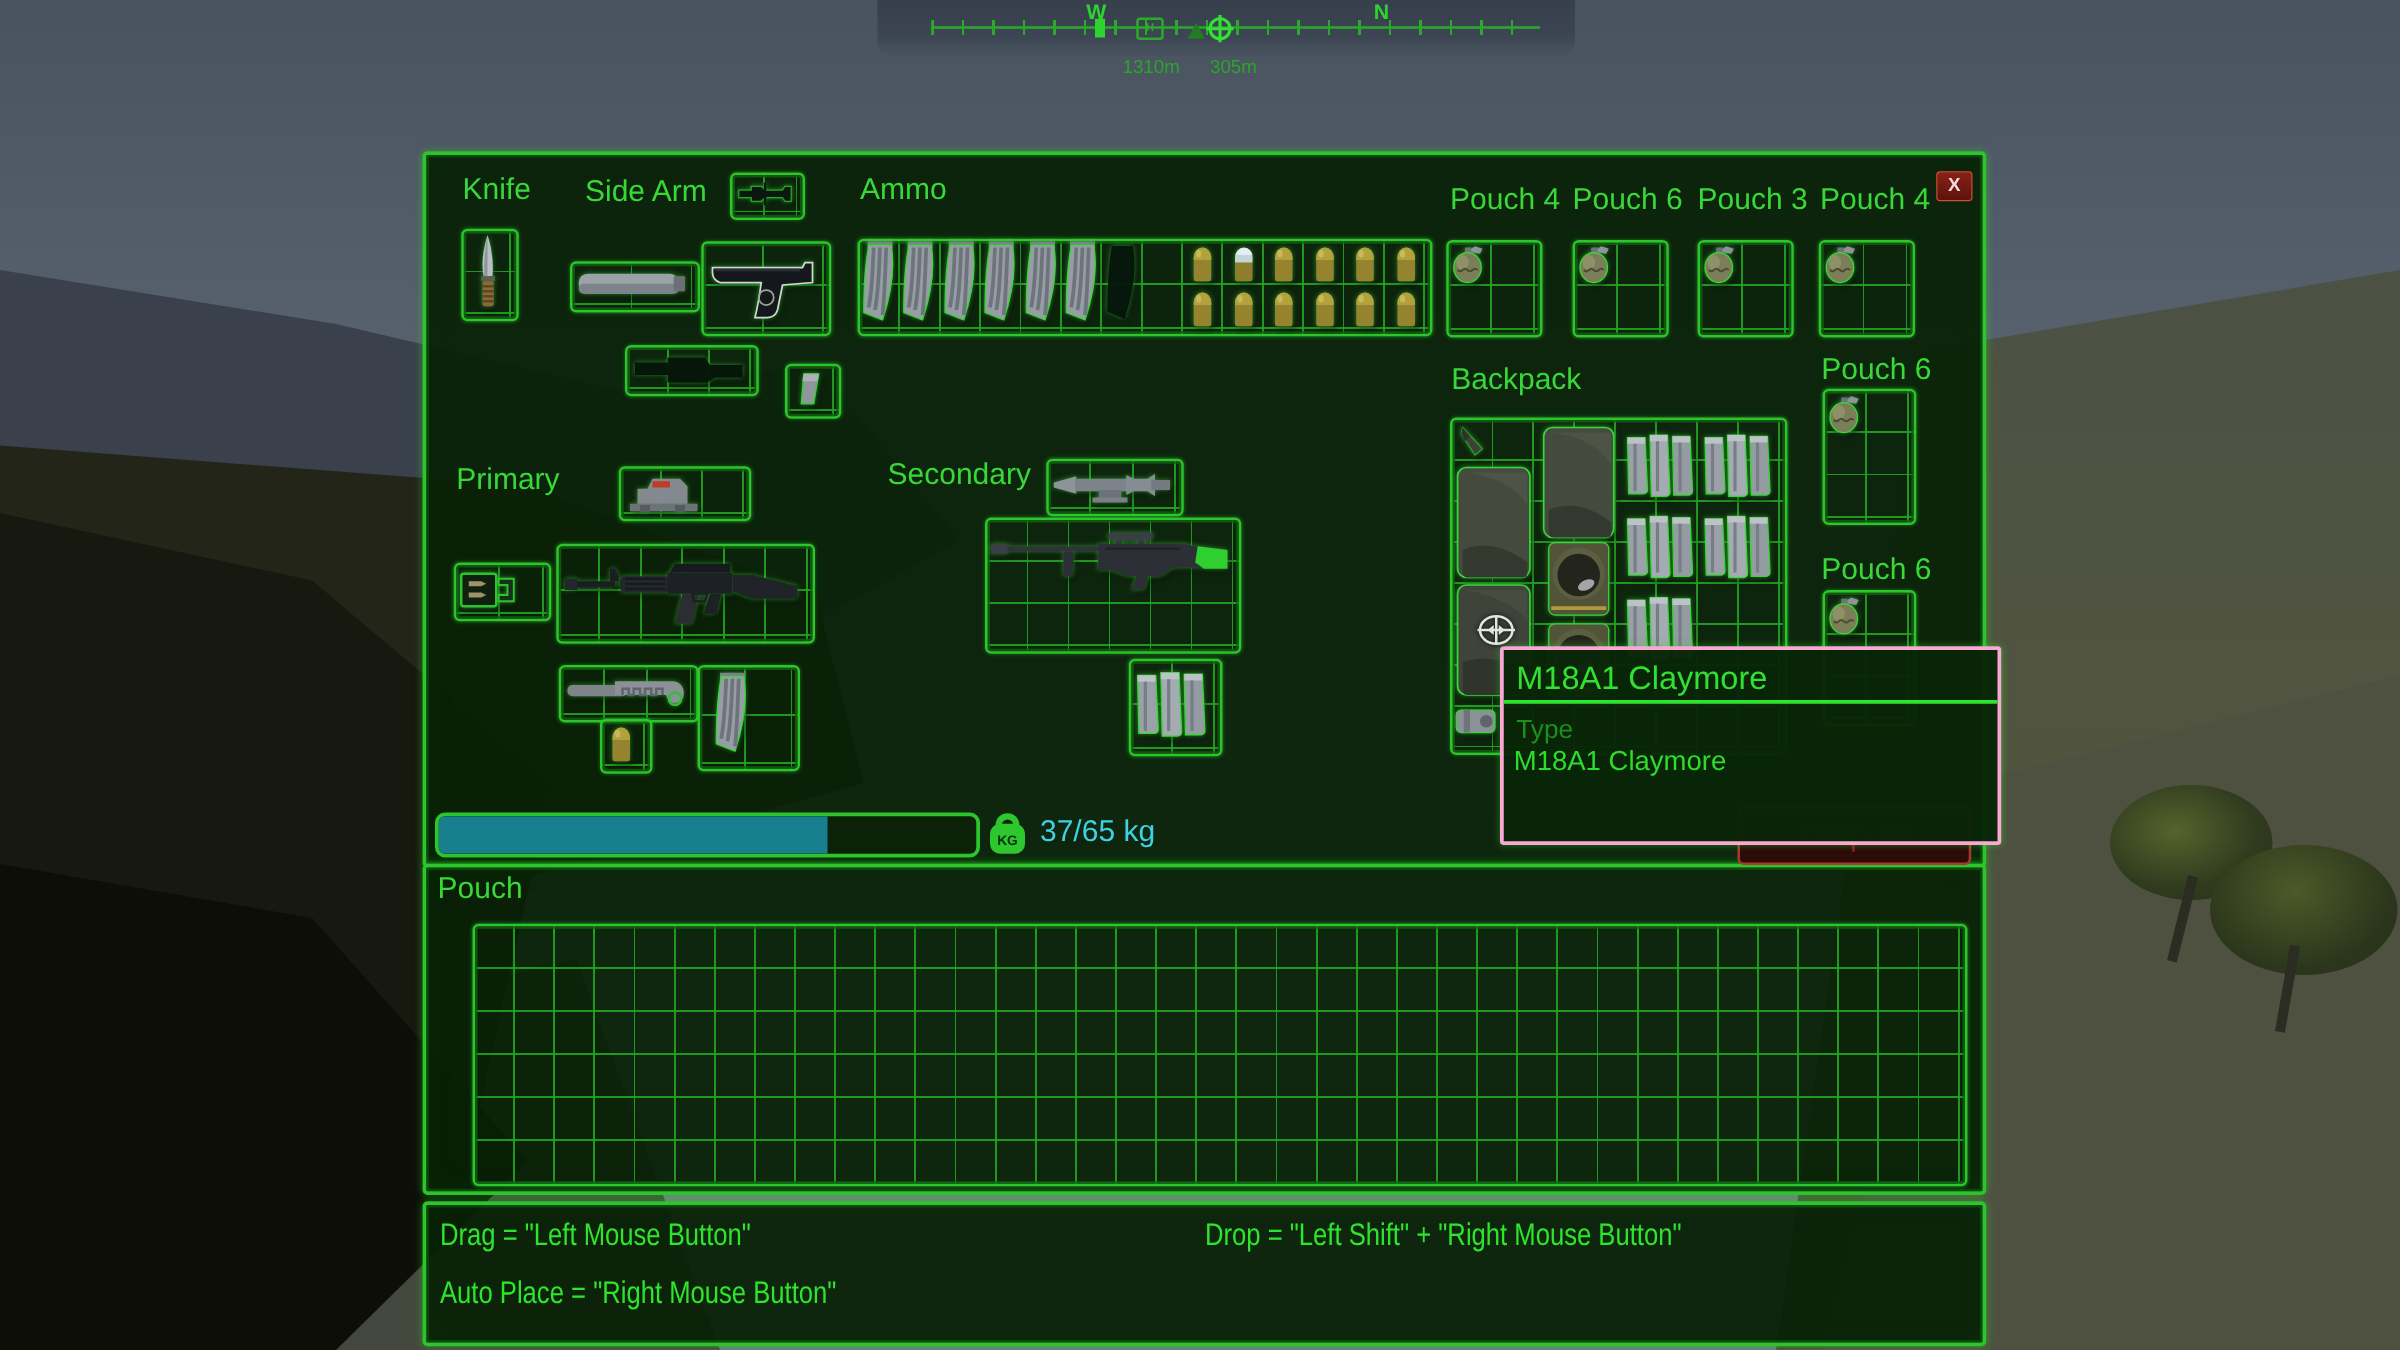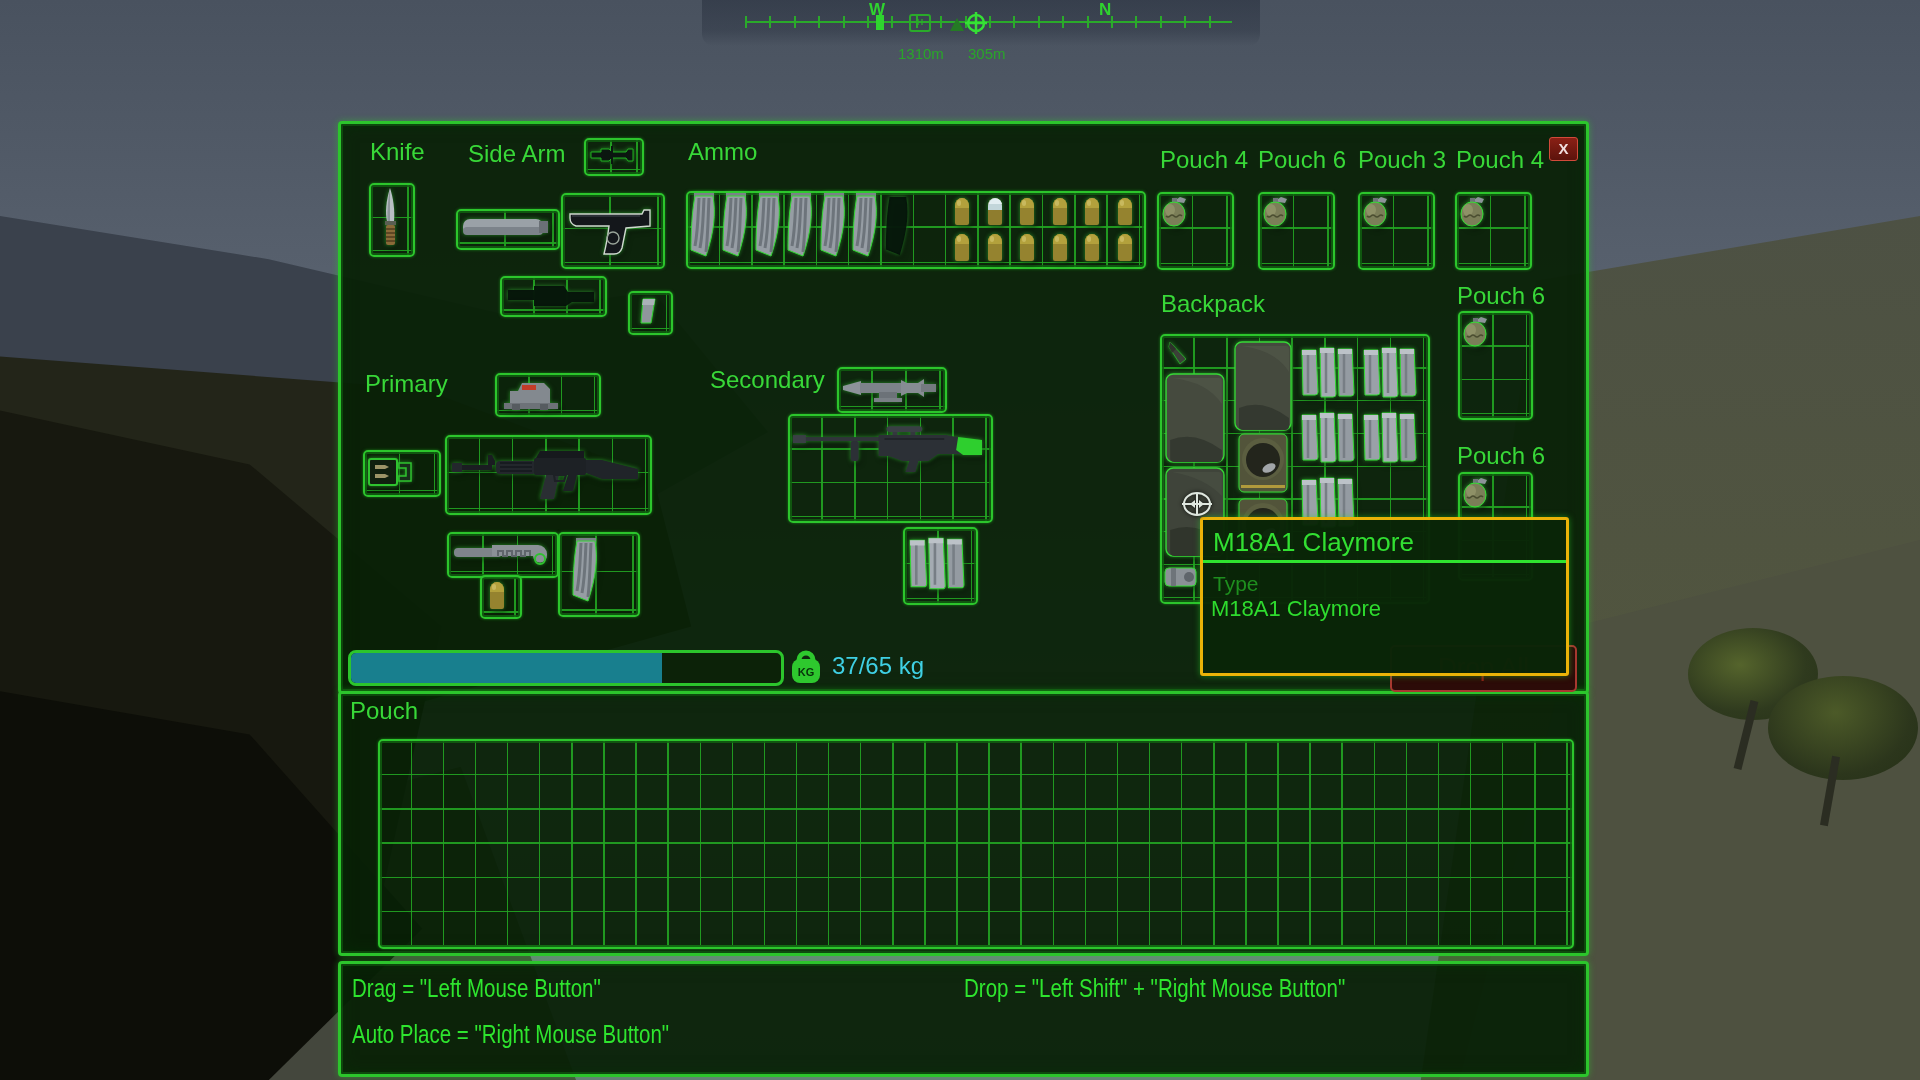--- a/index.html
+++ b/index.html
@@ -42,21 +42,21 @@
   .item-crosshair{z-index:30;filter:drop-shadow(0 0 2px rgba(0,0,0,.8));}
   
   .wbar{position:absolute;left:348px;top:650px;width:430px;height:30px;border:3px solid #2cc52c;border-radius:8px;background:#0c2208;z-index:4;overflow:hidden;}
   .wfill{height:100%;background:#187f8e;}
   .kg-ico{position:absolute;left:788px;top:646px;width:36px;height:38px;z-index:4;}
   .wtext{position:absolute;left:832px;top:652px;color:#3fd0e4;font-size:24px;z-index:4;}
   
   .xbtn{position:absolute;left:1549px;top:137px;width:27px;height:22px;z-index:8;background:linear-gradient(#8a2015,#5c130c);border:1px solid #d24a3a;border-radius:3px;color:#f0dede;font-size:15px;font-weight:bold;text-align:center;line-height:21px;cursor:pointer;}
   .dropall{position:absolute;left:1390px;top:645px;width:183px;height:43px;z-index:10;background:#2c0b08;border:2px solid #a83830;border-radius:5px;color:#8c1a14;font-size:26px;text-align:center;line-height:40px;}
   
-  .tooltip{position:absolute;left:1200px;top:517px;width:363px;height:153px;z-index:20;border:3px solid #eab308;border-radius:3px;background:rgba(9,37,7,.97);box-shadow:0 0 6px rgba(40,220,40,.5);}
+  .tooltip{position:absolute;left:1200px;top:517px;width:363px;height:153px;z-index:20;border:3px solid #f9a8d4;border-radius:3px;background:rgba(9,37,7,.97);box-shadow:0 0 6px rgba(40,220,40,.5);padding-left:32px;}
   .tt-title{position:absolute;left:10px;top:7px;color:#32e032;font-size:26px;}
   .tt-div{position:absolute;left:0;top:40px;width:100%;height:3px;background:#2fe42f;}
   .tt-type{position:absolute;left:10px;top:52px;color:#1e8e1e;font-size:21px;}
   .tt-val{position:absolute;left:84px;top:52px;width:182px;color:#2edc2e;font-size:21px;line-height:26px;word-break:break-all;}
   .tt-desc{position:absolute;left:8px;top:76px;color:#2edc2e;font-size:22px;}
   
   .ggrid{position:absolute;left:378px;top:739px;width:1192px;height:206px;z-index:3;}
   .help-row{position:absolute;color:#2ee52e;font-size:25px;white-space:nowrap;transform:scaleX(.82);transform-origin:left center;z-index:4;}
 </style>
 </head>

